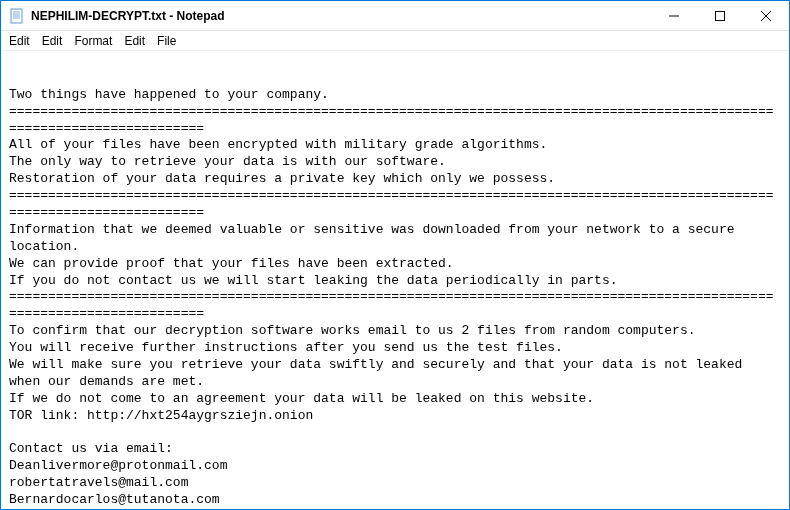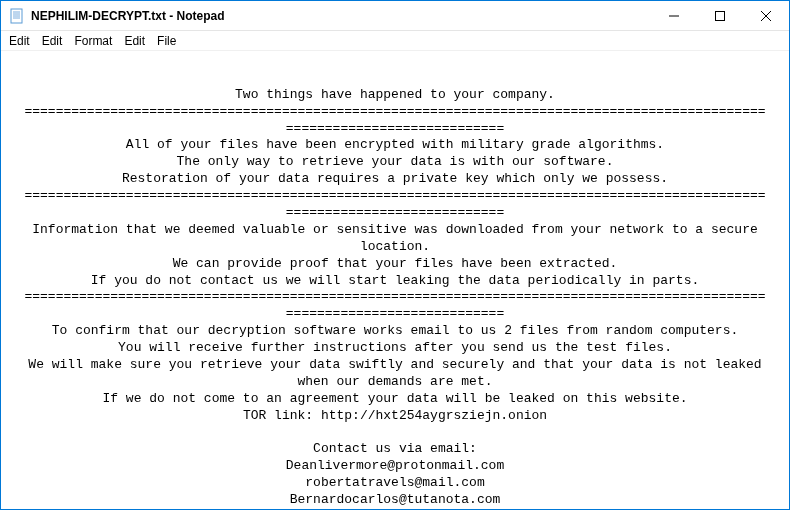--- a/index.html
+++ b/index.html
@@ -66,30 +66,29 @@
       padding: 0 2px;
       border-bottom: 1px solid #f0f0f0;
     }
     .menu-item {
       font-size: 12px;
       padding: 2px 6px;
       color: #000;
       cursor: default;
     }
     .content {
-      padding: 2px 20px;
+      padding: 2px 8px;
       font-family: Consolas, 'Courier New', monospace;
       font-size: 13px;
       line-height: 1.3;
       color: #000;
       white-space: pre-wrap;
       word-wrap: break-word;
       overflow: hidden;
       height: calc(100% - 50px);
-      text-align: center;
     }
     .text-content {
       outline: none;
     }
   </style>
 </head>
 <body>
 
 <div class="titlebar">
   <span class="titlebar-icon">

